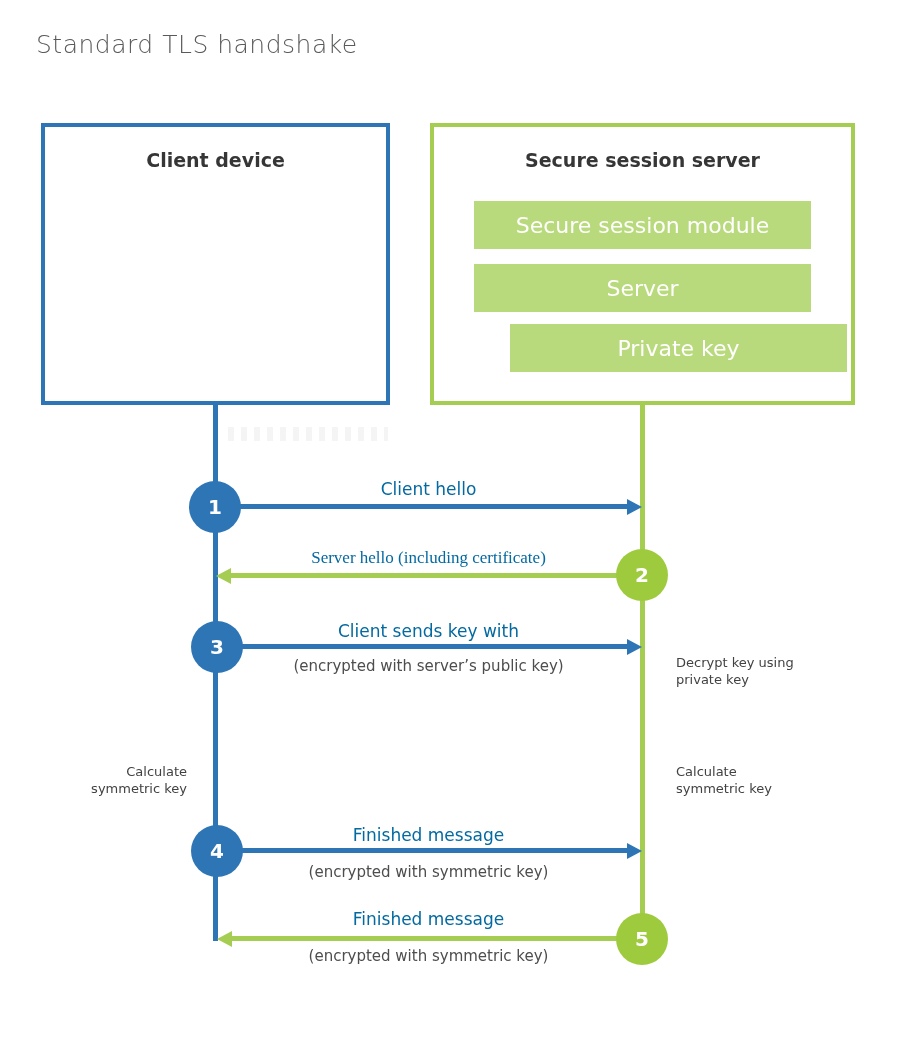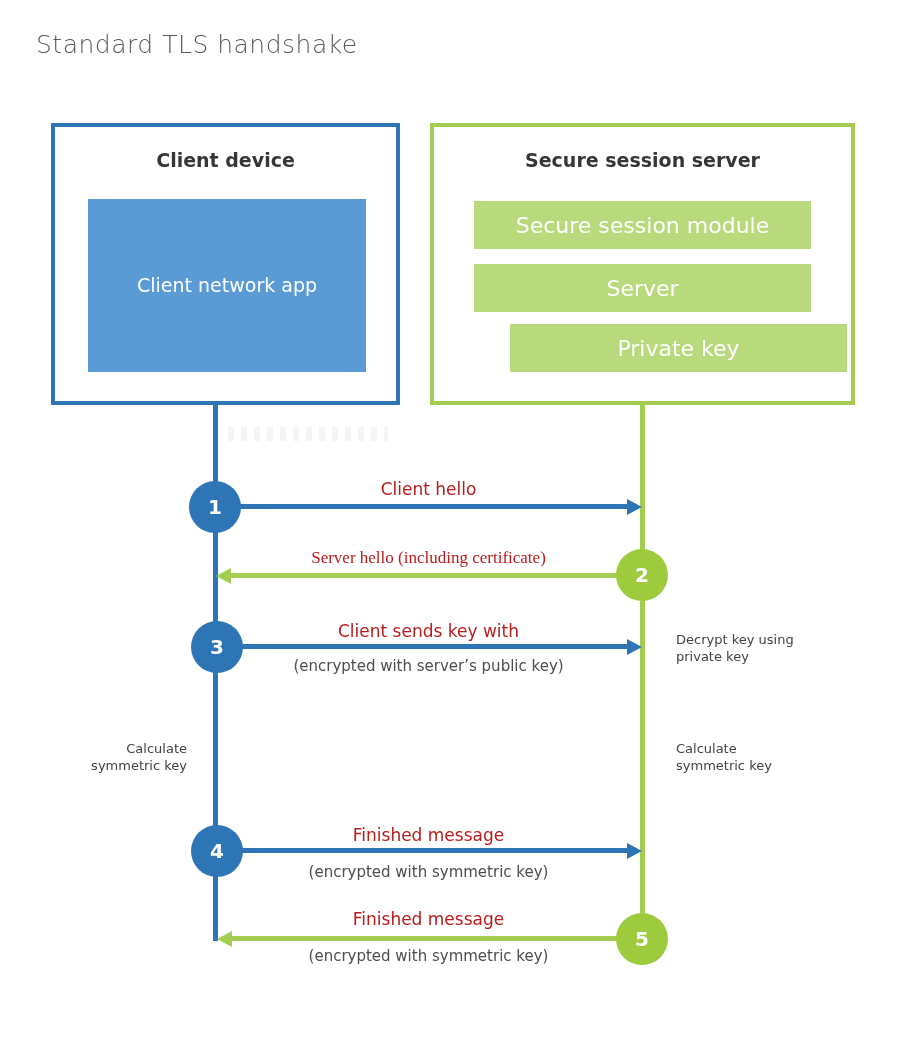--- a/index.html
+++ b/index.html
@@ -4,21 +4,21 @@
 <style>
   html,body { margin:0; padding:0; background:#ffffff; }
   body { font-family:"DejaVu Sans","Liberation Sans",sans-serif; }
   .canvas { position:relative; width:900px; height:1058px; background:#ffffff; overflow:hidden; }
 
   .diagram-title { position:absolute; left:36px; top:30px; font-size:25px; font-weight:300;
                    color:#595a5c; letter-spacing:0.5px; }
 
   
   .entity-box { position:absolute; top:123px; height:282px; background:#ffffff; box-sizing:border-box; }
-  .client-box { left:51px; width:349px; border:4px solid #2e75b6; }
+  .client-box { left:41px; width:349px; border:4px solid #2e75b6; }
   .server-box { left:430px; width:425px; border:4px solid #a5cd52;padding-left:36px; }
   .entity-title { position:absolute; left:0; right:0; top:22px; text-align:center;
                   font-size:19px; font-weight:bold; color:#363636; }
   .app-box { position:absolute; left:33px; top:72px; width:278px; height:173px; background:#5b9bd5;
              display:flex; align-items:center; justify-content:center; text-align:center;
              color:#ffffff; font-size:19px; line-height:1.45; }
   .app-box .inner { max-width:180px; }
   .module-bar { position:absolute; left:40px; width:337px; height:48px; background:#b9da7c;
                 display:flex; align-items:center; justify-content:center;
                 color:#ffffff; font-size:22px; }
@@ -44,40 +44,37 @@
   .arrow-line { position:absolute; height:5px; }
   .arrow-line.blue { background:#2e75b6; }
   .arrow-line.green { background:#a5cd52; }
   .arrowhead { position:absolute; width:0; height:0;
                border-top:8px solid transparent; border-bottom:8px solid transparent; }
   .arrowhead.right { border-left:15px solid #2e75b6; }
   .arrowhead.left  { border-right:15px solid #a5cd52; }
 
   
   .msg-label { position:absolute; left:215px; width:427px; text-align:center;
-               font-size:17px; color:#b91c1c; }
+               font-size:17px; color:#0369a1; }
   .msg-sublabel { position:absolute; left:215px; width:427px; text-align:center;
                   font-size:15px; color:#4d4d4d; }
 
   
-  .side-note { position:absolute; font-size:13px; line-height:17px; color:#424242; }
+  .side-note { position:absolute; font-size:13px; line-height:17px; color:#424242;margin-top:23px; }
   .note-left { text-align:right; }
 </style>
 </head>
 <body>
 
 <div class="canvas">
 
   <div class="diagram-title">Standard TLS handshake</div>
 
   <div class="entity-box client-box">
     <div class="entity-title">Client device</div>
-    <div class="app-box">
-      <div class="inner">Client network app</div>
-    </div>
   </div>
 
   <div class="entity-box server-box">
     <div class="entity-title">Secure session server</div>
     <div class="module-bar bar-0">Secure session module</div>
     <div class="module-bar bar-1">Server</div>
     <div class="module-bar bar-2">Private key</div>
   </div>
 
   <div class="lifeline blue"></div>

